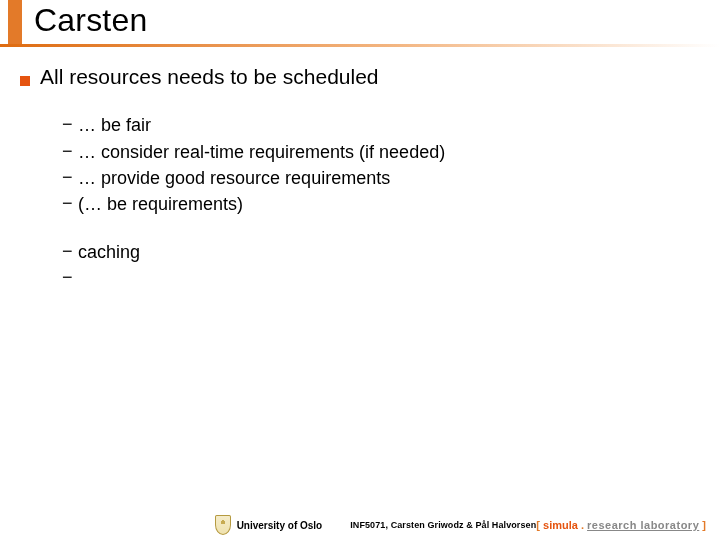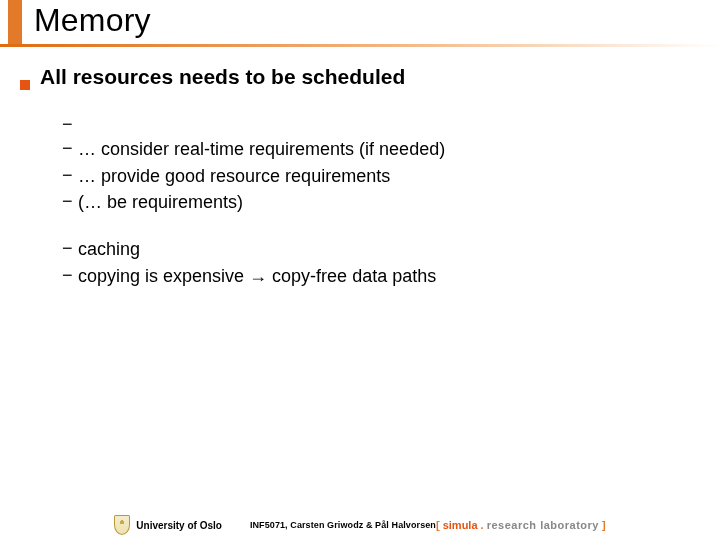--- a/index.html
+++ b/index.html
@@ -10,64 +10,65 @@
   .margin-bar { position: absolute; top: 0; left: 8px; width: 14px; height: 44px; background: #e37a29; }
 
   
   .title { position: absolute; top: 2px; left: 34px; font-size: 32px; letter-spacing: .2px; }
   .rule  { position: absolute; top: 44px; left: 0; width: 720px; height: 3px;
            background: linear-gradient(to right, #de6b10 0%, #f3b682 55%, rgba(255,255,255,0) 100%); }
 
   .content { position: absolute; top: 60px; left: 0; right: 0; bottom: 42px; padding: 4px 20px 0 20px; }
 
   .block { margin-bottom: 24px; }
-  .lvl1 { display: flex; align-items: flex-end; margin-bottom: 4px; font-weight: bold; }
+  .lvl1 { display: flex; align-items: center; margin-bottom: 4px; }
   .lvl1 .sq { flex: 0 0 auto; width: 10px; height: 10px; background: #e55410; margin: 7px 10px 0 0; }
   .lvl1 .txt { font-size: 21px; line-height: 1.25; }
 
   .subs { margin: 2px 0 0 42px; }
   .lvl2 { display: flex; align-items: flex-start; margin-top: 3px; }
   .lvl2 .dash { flex: 0 0 auto; font-size: 18px; width: 16px; margin-top: 0; color: #000; }
   .lvl2 .txt { font-size: 18px; line-height: 1.3; }
 
   
-  .footer { position: absolute; left: 0; right: 0; bottom: 0; height: 42px; padding: 12px 14px 0 14px; display: flex; align-items: center; justify-content: center; font-size: 10px; font-weight: bold; }
+  .footer { position: absolute; left: 0; right: 0; bottom: 0; height: 42px; padding: 12px 14px 0 14px; display: flex; align-items: center; justify-content: flex-end; font-size: 10px; font-weight: bold; }
   .footer-left { display: flex; align-items: center; gap: 6px; }
   .crest { width: 16px; height: 20px; border: 1px solid #b59a40; border-radius: 2px 2px 60% 60%; background:
            radial-gradient(circle at 50% 35%, #c7ab52 0 2px, transparent 2px),
            linear-gradient(#f5ecc9,#efe2af); }
   .footer-center { color: #000; font-weight: bold; font-size: 9px; letter-spacing: .1px; margin-left: 28px; }
   .footer-right { font-size: 11px; }
   .footer-right .br1 { color: #e37a29; font-weight: bold; }
   .footer-right .sim { color: #e55410; font-weight: bold; }
   .footer-right .dot { color: #e37a29; }
-  .footer-right .rl  { color: #888; letter-spacing: .5px; }
+  .footer-right .rl  { color: #888; letter-spacing: .5px; text-decoration: underline; }
   .footer-right .br2 { color: #e37a29; font-weight: bold; }
 </style>
 </head>
 <body>
 
 <div class="slide">
   <div class="margin-bar"></div>
-  <div class="title">Memory</div>
+  <div class="title">Carsten</div>
   <div class="rule"></div>
 
   <div class="content">
 
     <div class="block">
       <div class="lvl1">
         <div class="sq"></div>
         <div class="txt">All resources needs to be scheduled</div>
       </div>
     </div>
 
     <div class="block">
       <div class="subs">
         <div class="lvl2">
           <div class="dash">−</div>
+          <div class="txt">… be fair</div>
         </div>
         <div class="lvl2">
           <div class="dash">−</div>
           <div class="txt">… consider real-time requirements (if needed)</div>
         </div>
         <div class="lvl2">
           <div class="dash">−</div>
           <div class="txt">… provide good resource requirements</div>
         </div>
         <div class="lvl2">
@@ -78,21 +79,20 @@
     </div>
 
     <div class="block">
       <div class="subs">
         <div class="lvl2">
           <div class="dash">−</div>
           <div class="txt">caching</div>
         </div>
         <div class="lvl2">
           <div class="dash">−</div>
-          <div class="txt">copying is expensive → copy-free data paths</div>
         </div>
       </div>
     </div>
 
   </div>
 
   <div class="footer">
     <div class="footer-left">
       <div class="crest"></div>
       <span>University of Oslo</span>

